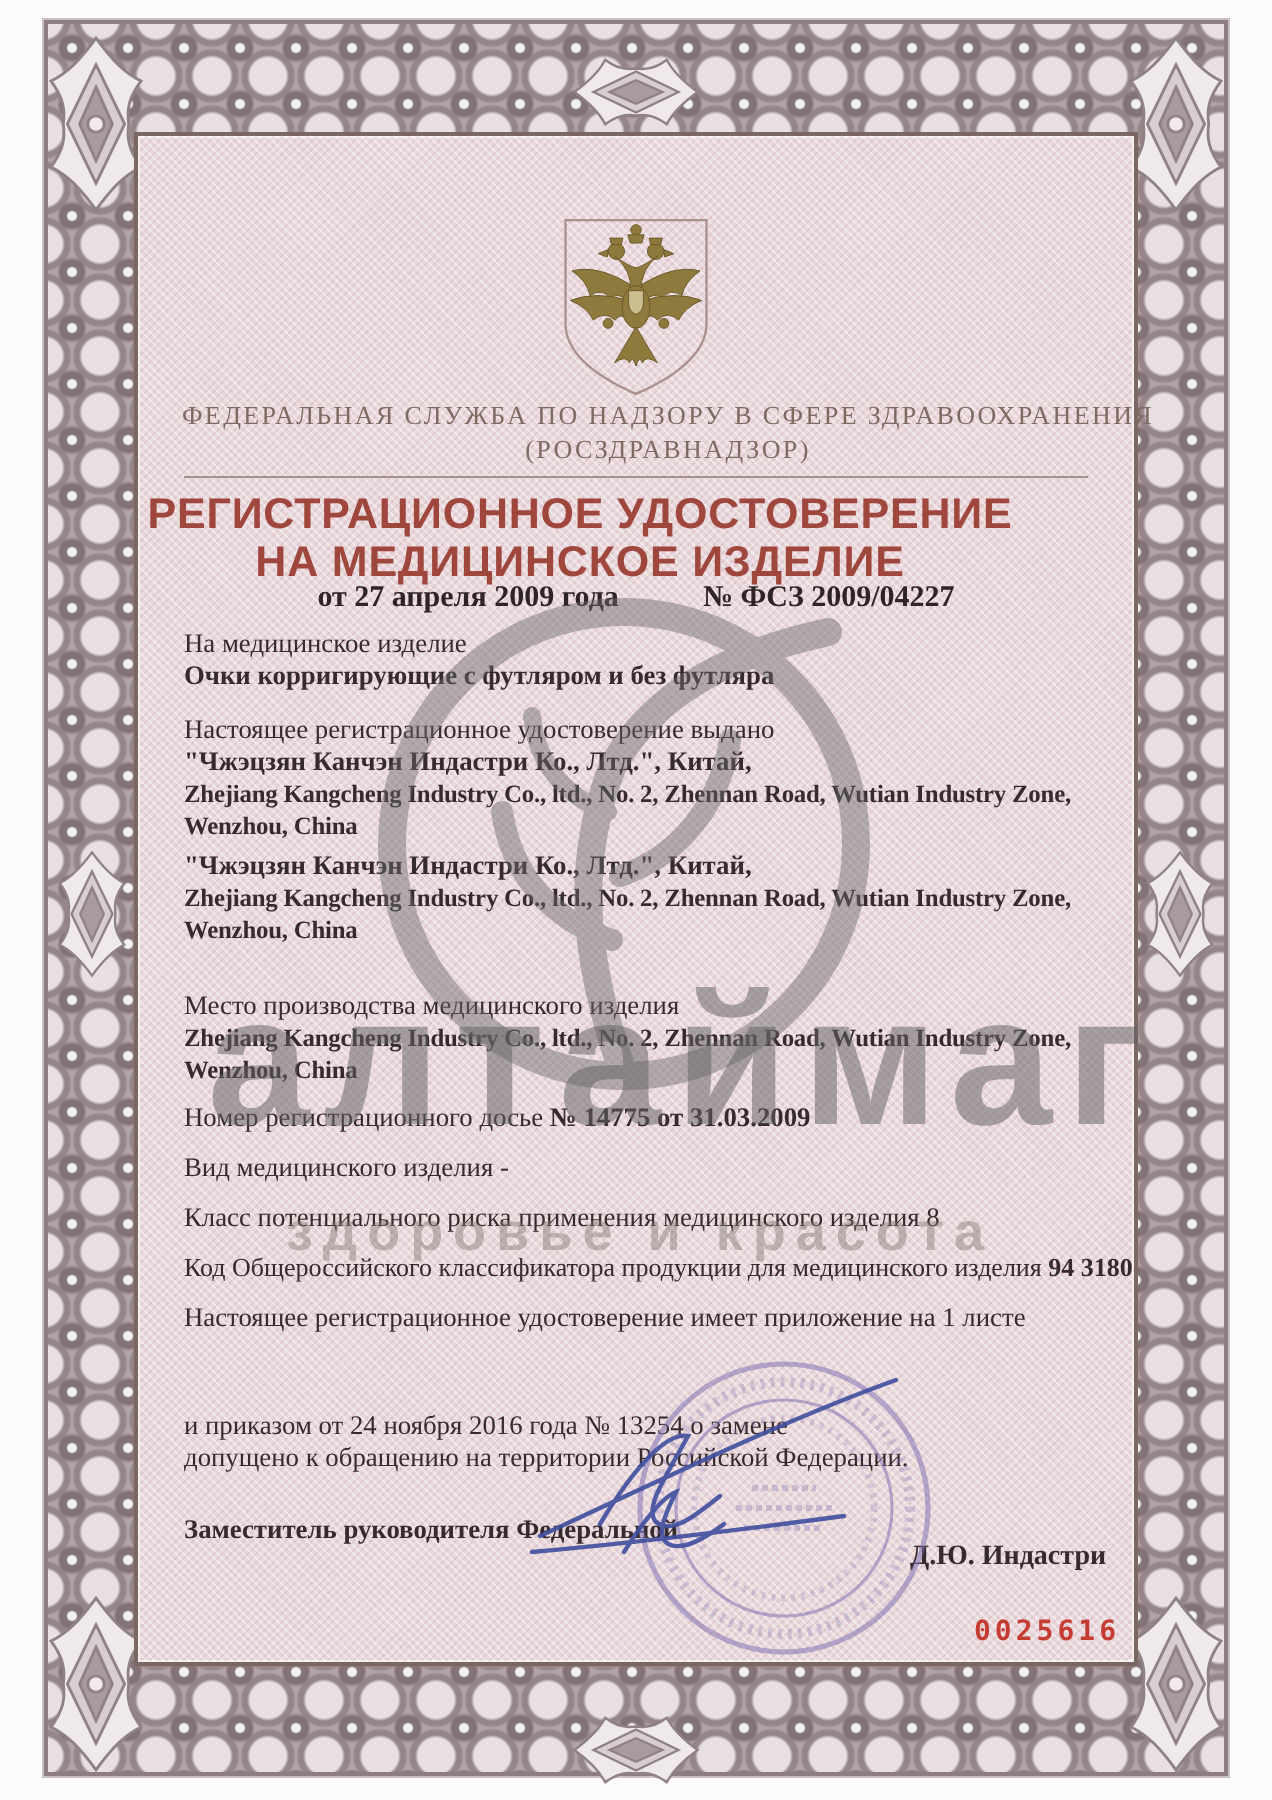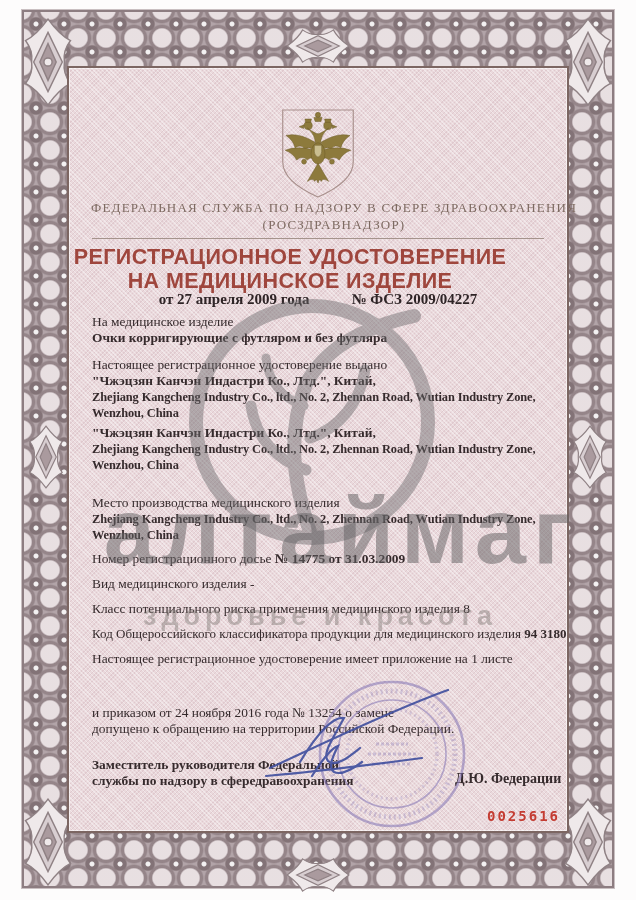--- a/index.html
+++ b/index.html
@@ -226,24 +226,23 @@
 
   <div class="tl nw" style="top:651px;">Настоящее регистрационное удостоверение имеет приложение на 1 листе</div>
 
   <div class="tl" style="top:705px;">
     <div>и приказом от 24 ноября 2016 года № 13254 о замене</div>
     <div>допущено к обращению на территории Российской Федерации.</div>
   </div>
 
   <div class="tl b" style="top:757px;width:330px;">
     <div>Заместитель руководителя Федеральной</div>
-    <div>службы по надзору в сфередравоохранения</div>
-  </div>
-
-  <div class="signer-name">Д.Ю. Федерации</div>
+  </div>
+
+  <div class="signer-name">Д.Ю. Индастри</div>
   <div class="serial">0025616</div>
 
   <div class="wm-logo">
     <svg viewBox="0 0 268 268">
       <g fill="none" stroke="#6a6a6c" stroke-linecap="round">
         <circle cx="134" cy="134" r="116" stroke-width="14"></circle>
         <path d="M132,244 C116,196 108,148 128,96 C148,58 190,38 236,28" stroke-width="14"></path>
         <path d="M128,182 C98,172 78,150 73,118" stroke-width="11"></path>
         <path d="M132,150 C162,140 182,114 187,82" stroke-width="11"></path>
         <path d="M126,118 C103,110 90,92 88,70" stroke-width="9"></path>

